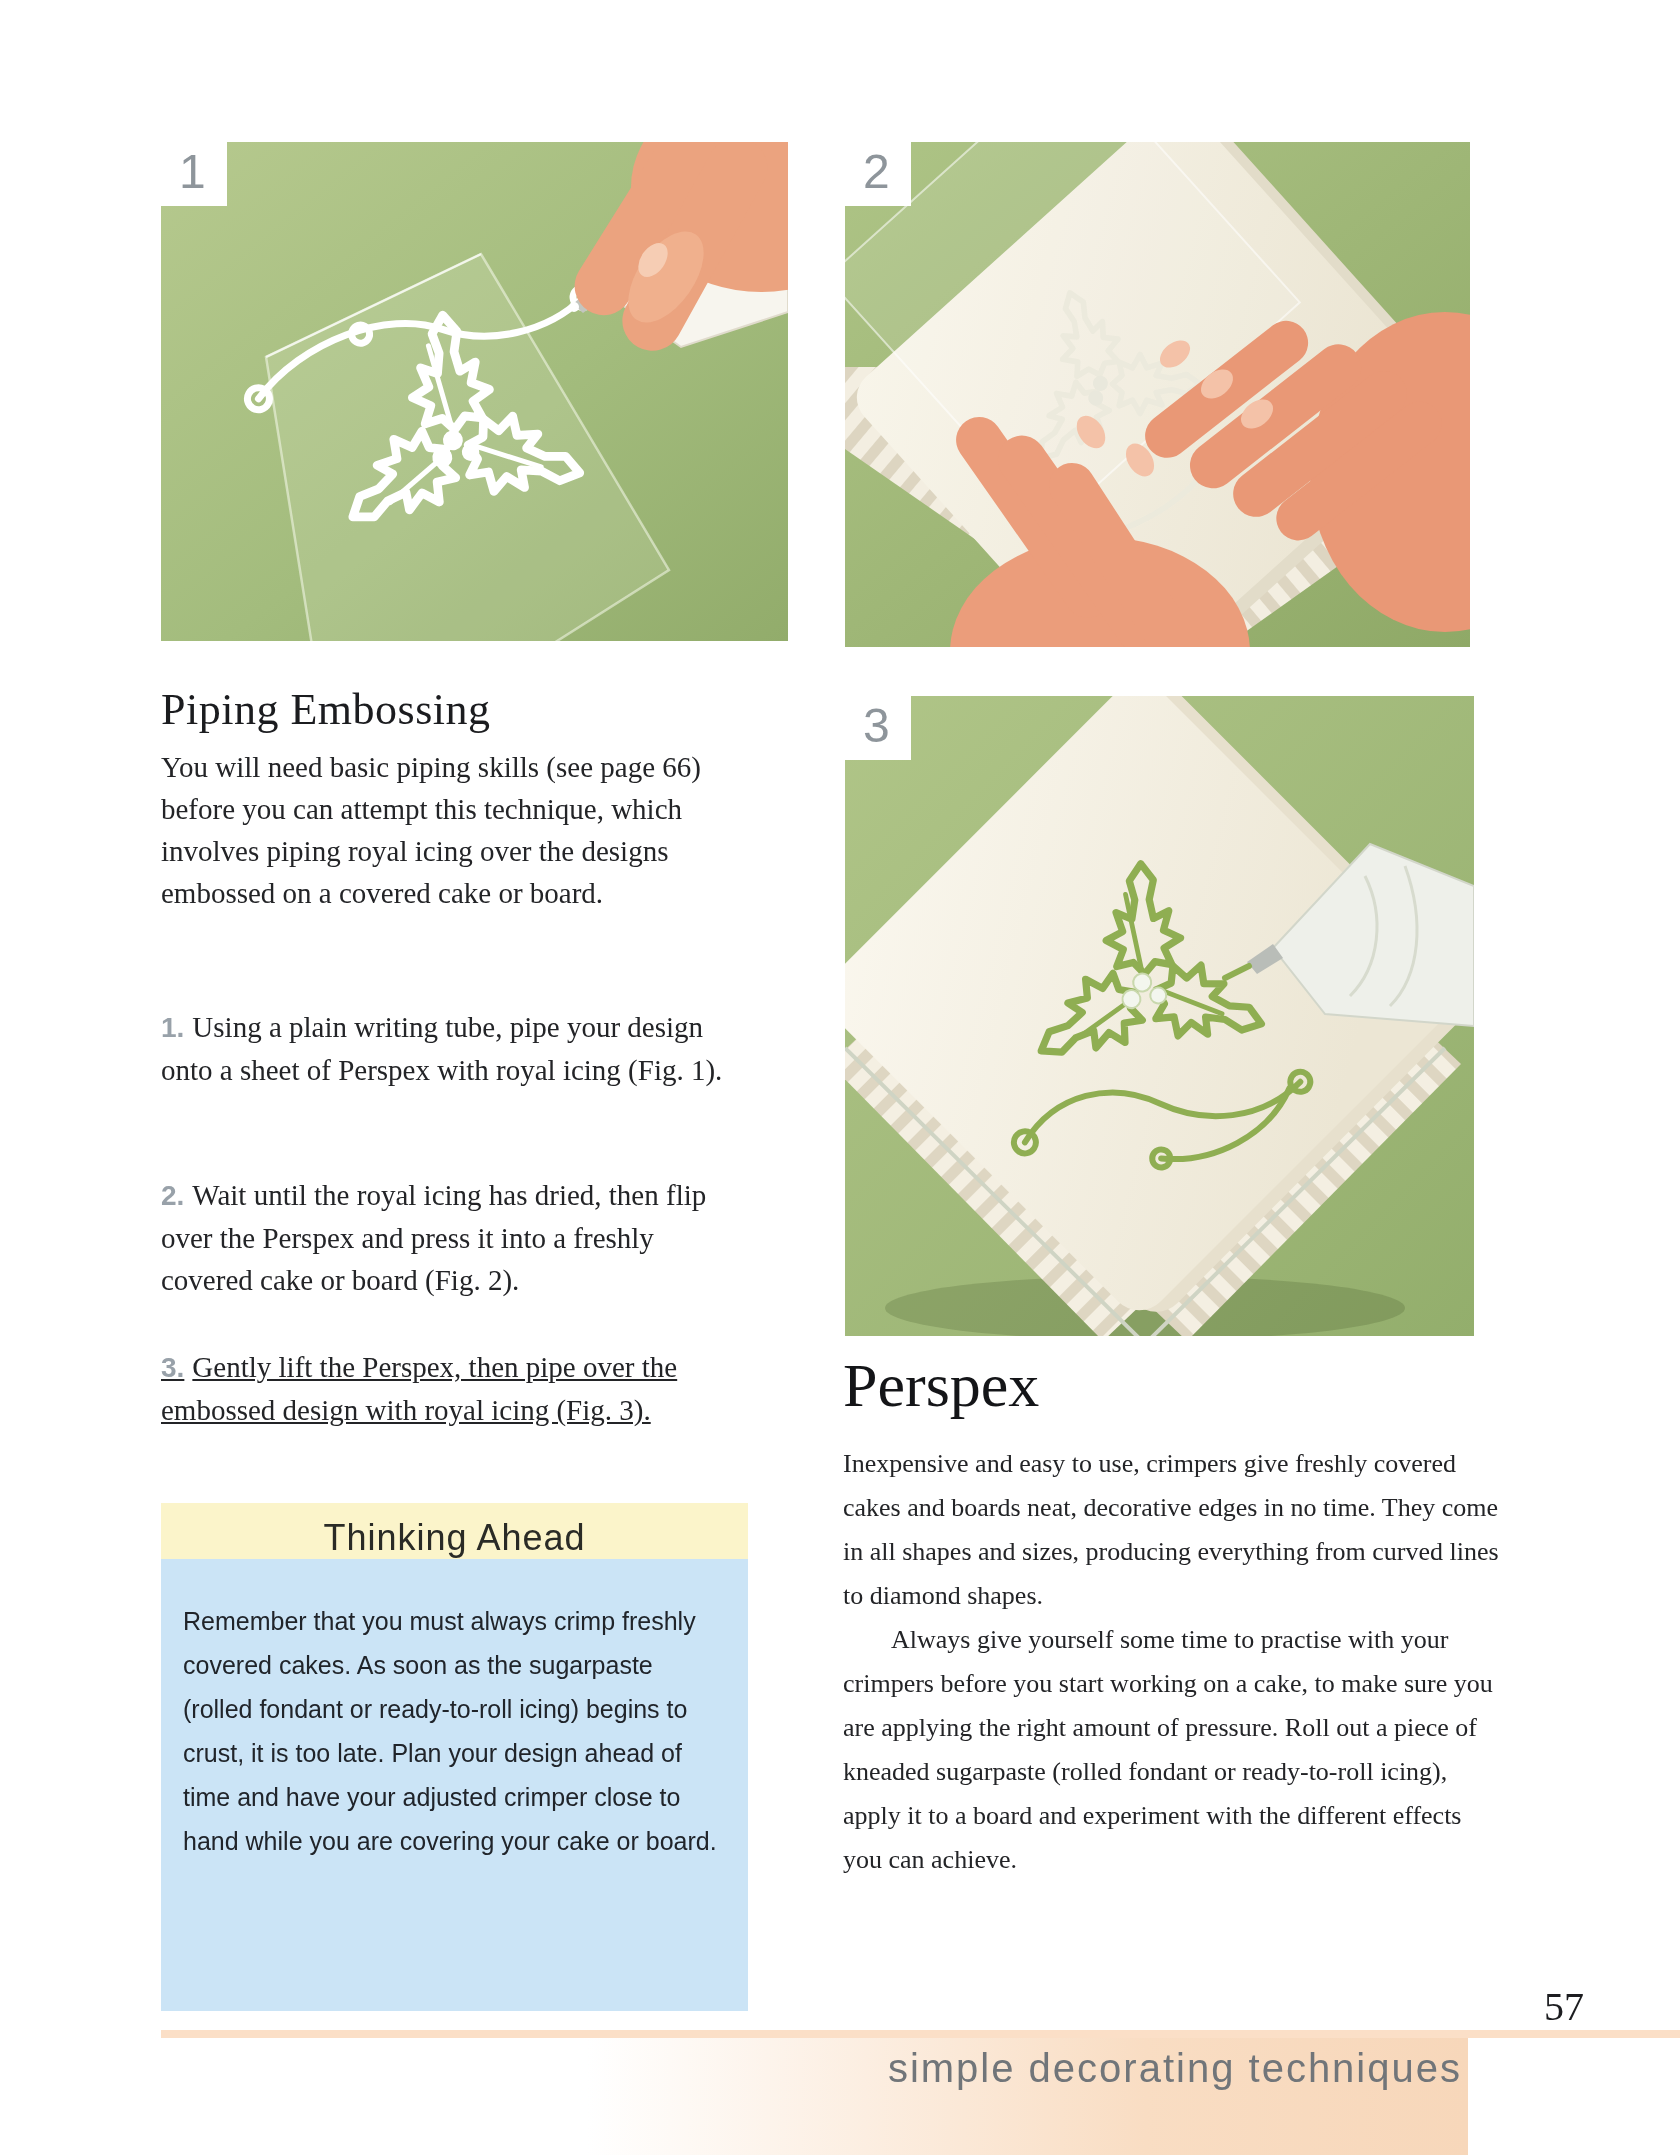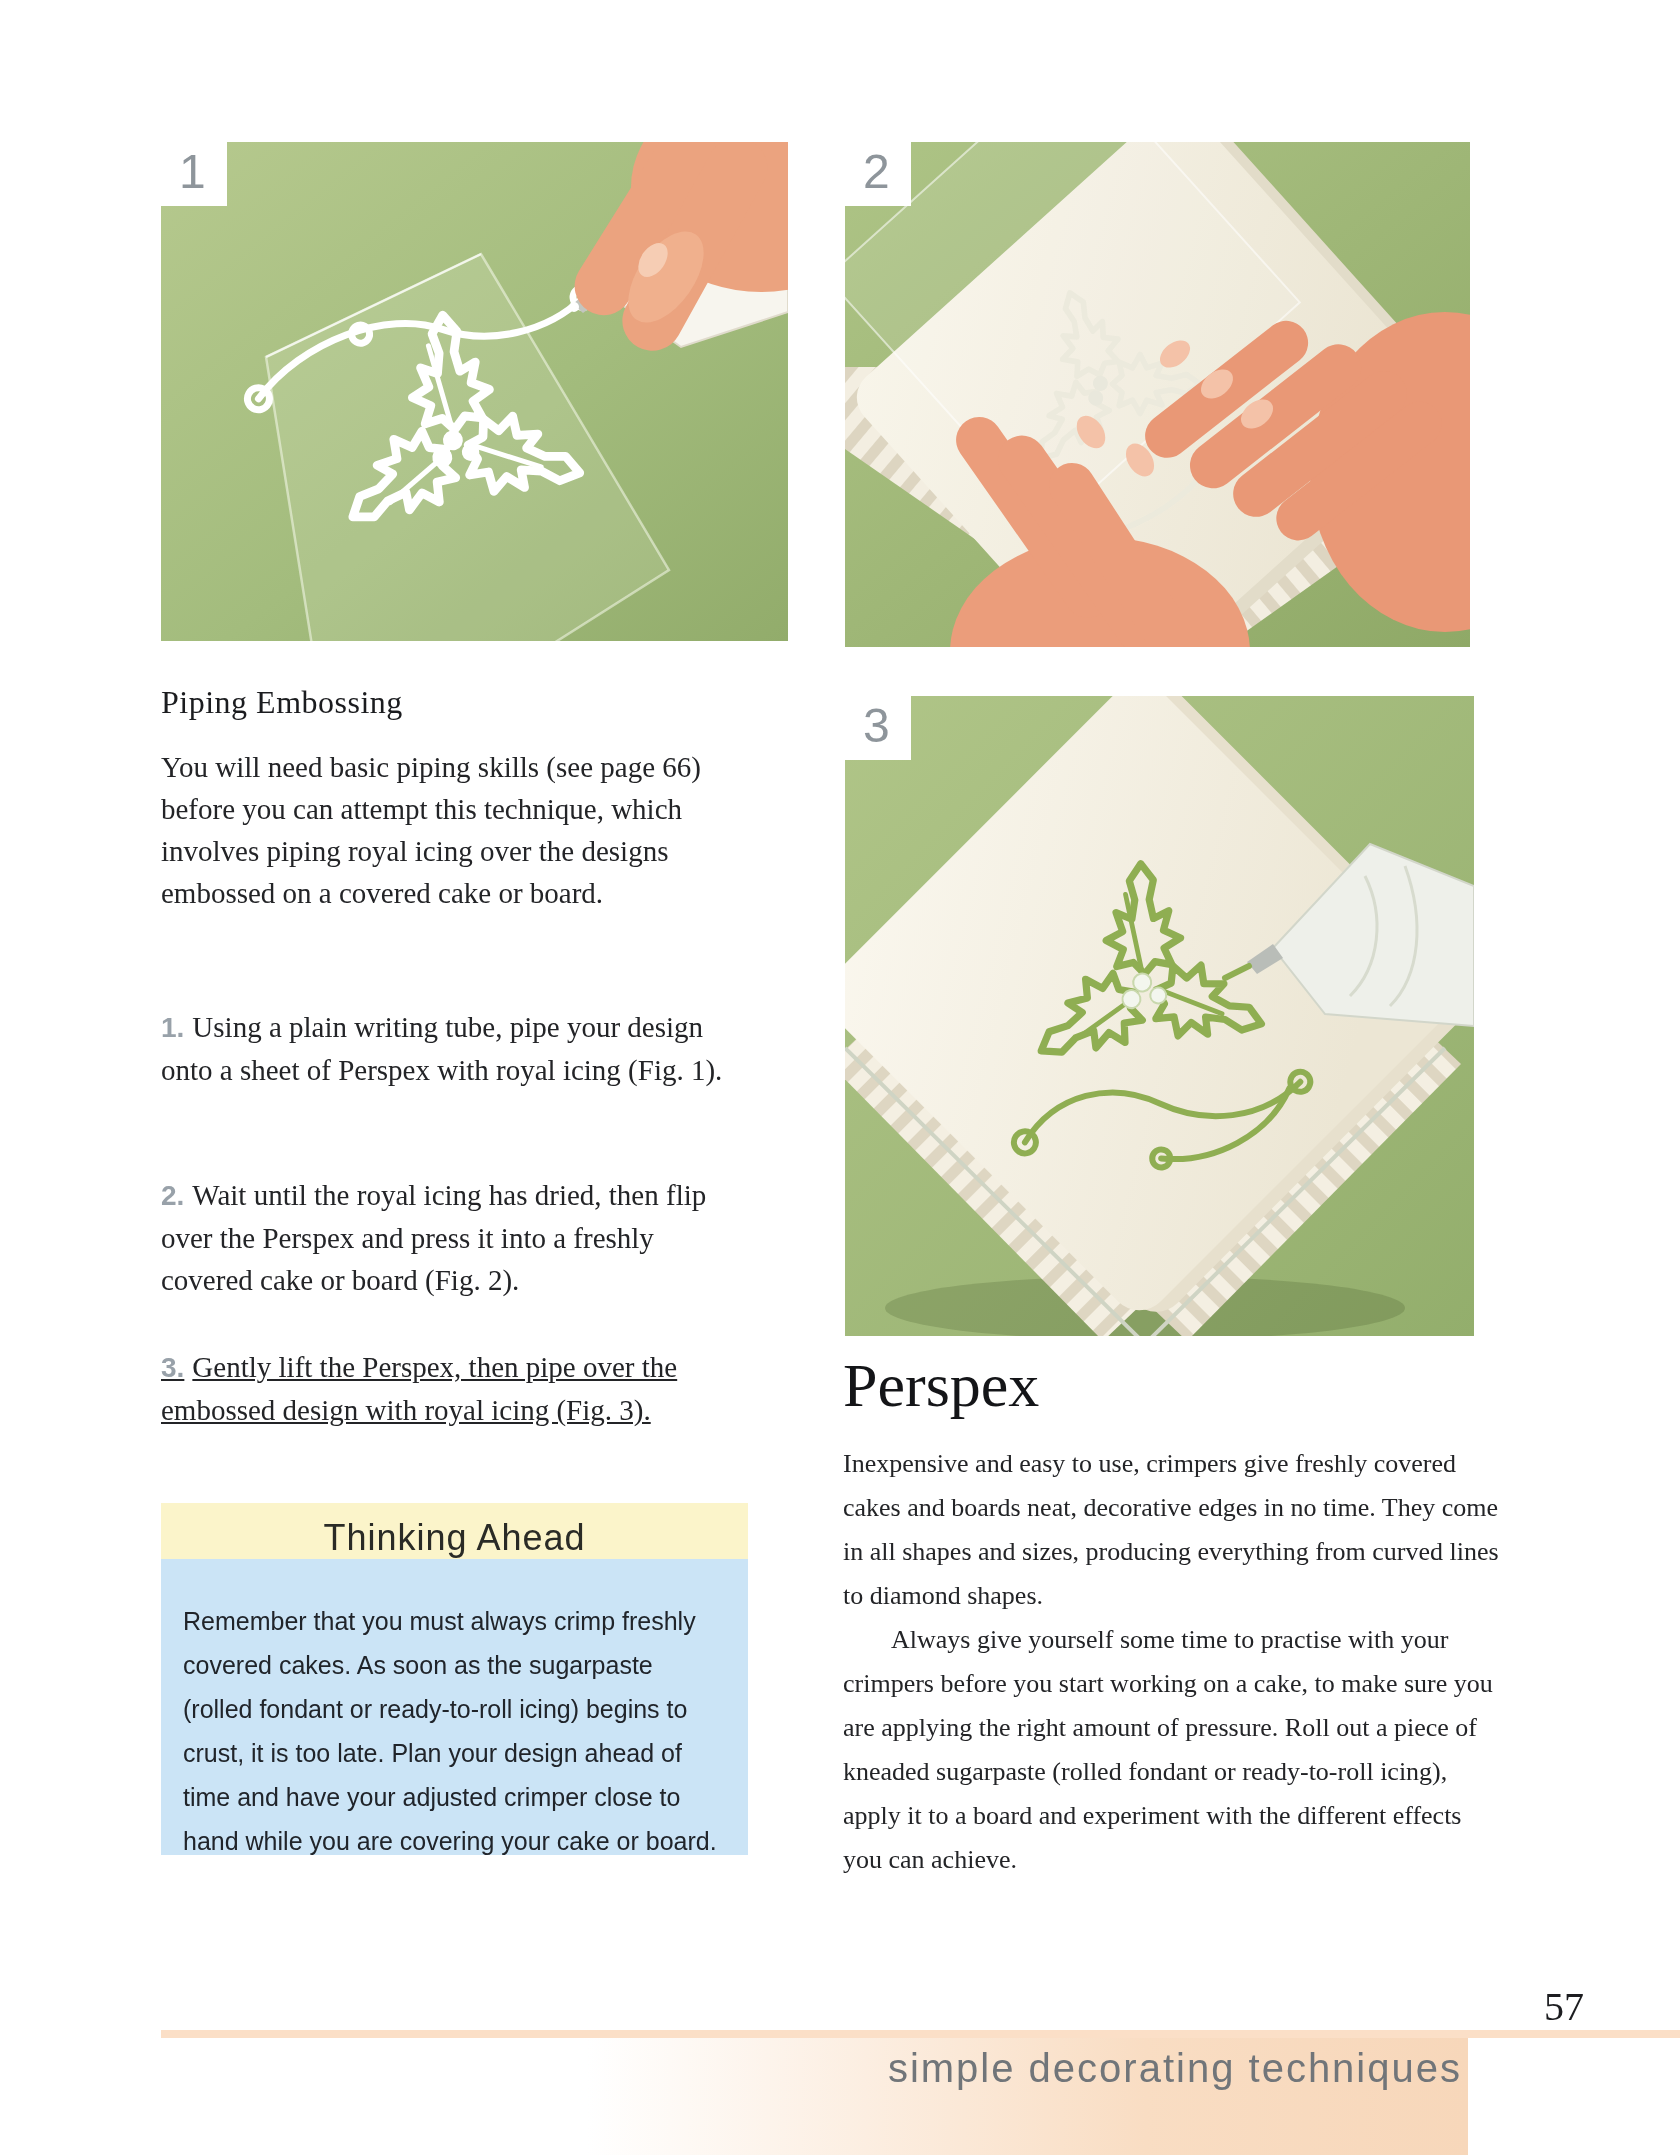--- a/index.html
+++ b/index.html
@@ -4,29 +4,29 @@
 <style>
   html,body{margin:0;padding:0;background:#ffffff;}
   .page{position:relative;width:1680px;height:2155px;background:#ffffff;overflow:hidden;
         font-family:"Liberation Serif",serif;color:#232427;}
   .abs{position:absolute;}
   .photo{position:absolute;overflow:hidden;}
   .photo svg{display:block;width:100%;height:100%;}
   .fig-tile{position:absolute;left:0;top:0;width:66px;height:64px;background:#ffffff;
             font-family:"Liberation Sans",sans-serif;font-weight:300;color:#8e959b;
             font-size:48px;line-height:60px;padding-left:18px;box-sizing:border-box;}
-  .h2{font-size:32px;color:#1b1c1f;letter-spacing:0.5px;}
+  .h2{font-size:44px;color:#1b1c1f;letter-spacing:0.5px;}
   .body-l{font-size:29px;line-height:42px;}
   .step{font-size:29px;line-height:42px;}
   .step-num{font-family:"Liberation Sans",sans-serif;font-weight:bold;color:#98a1a9;
             font-size:28px;margin-right:8px;}
   .tip-title{background:#fbf4ca;height:56px;line-height:70px;text-align:center;
              font-family:"Liberation Sans",sans-serif;font-weight:300;font-size:36px;
              color:#2a2b26;letter-spacing:1px;}
-  .tip-body{background:#cbe4f6;height:296px;box-sizing:border-box;padding:40px 22px 0 22px;
+  .tip-body{background:#cbe4f6;height:452px;box-sizing:border-box;padding:40px 22px 0 22px;
             font-family:"Liberation Sans",sans-serif;font-weight:300;font-size:25px;
             line-height:44px;color:#20242a;}
   .h1{font-size:62px;color:#141518;}
   .body-r{font-size:26px;line-height:44px;}
   .body-r p{margin:0;}
   .body-r p.indent{text-indent:48px;}
   .page-num{font-size:40px;color:#1c1d20;}
   .strip{background:#fbdfc7;}
   .footer-band{background:linear-gradient(90deg,#ffffff 0%,#ffffff 40%,#f9ddc3 78%,#f7d7ba 100%);}
   .footer-text{font-family:"Liberation Sans",sans-serif;font-weight:300;font-size:40px;

